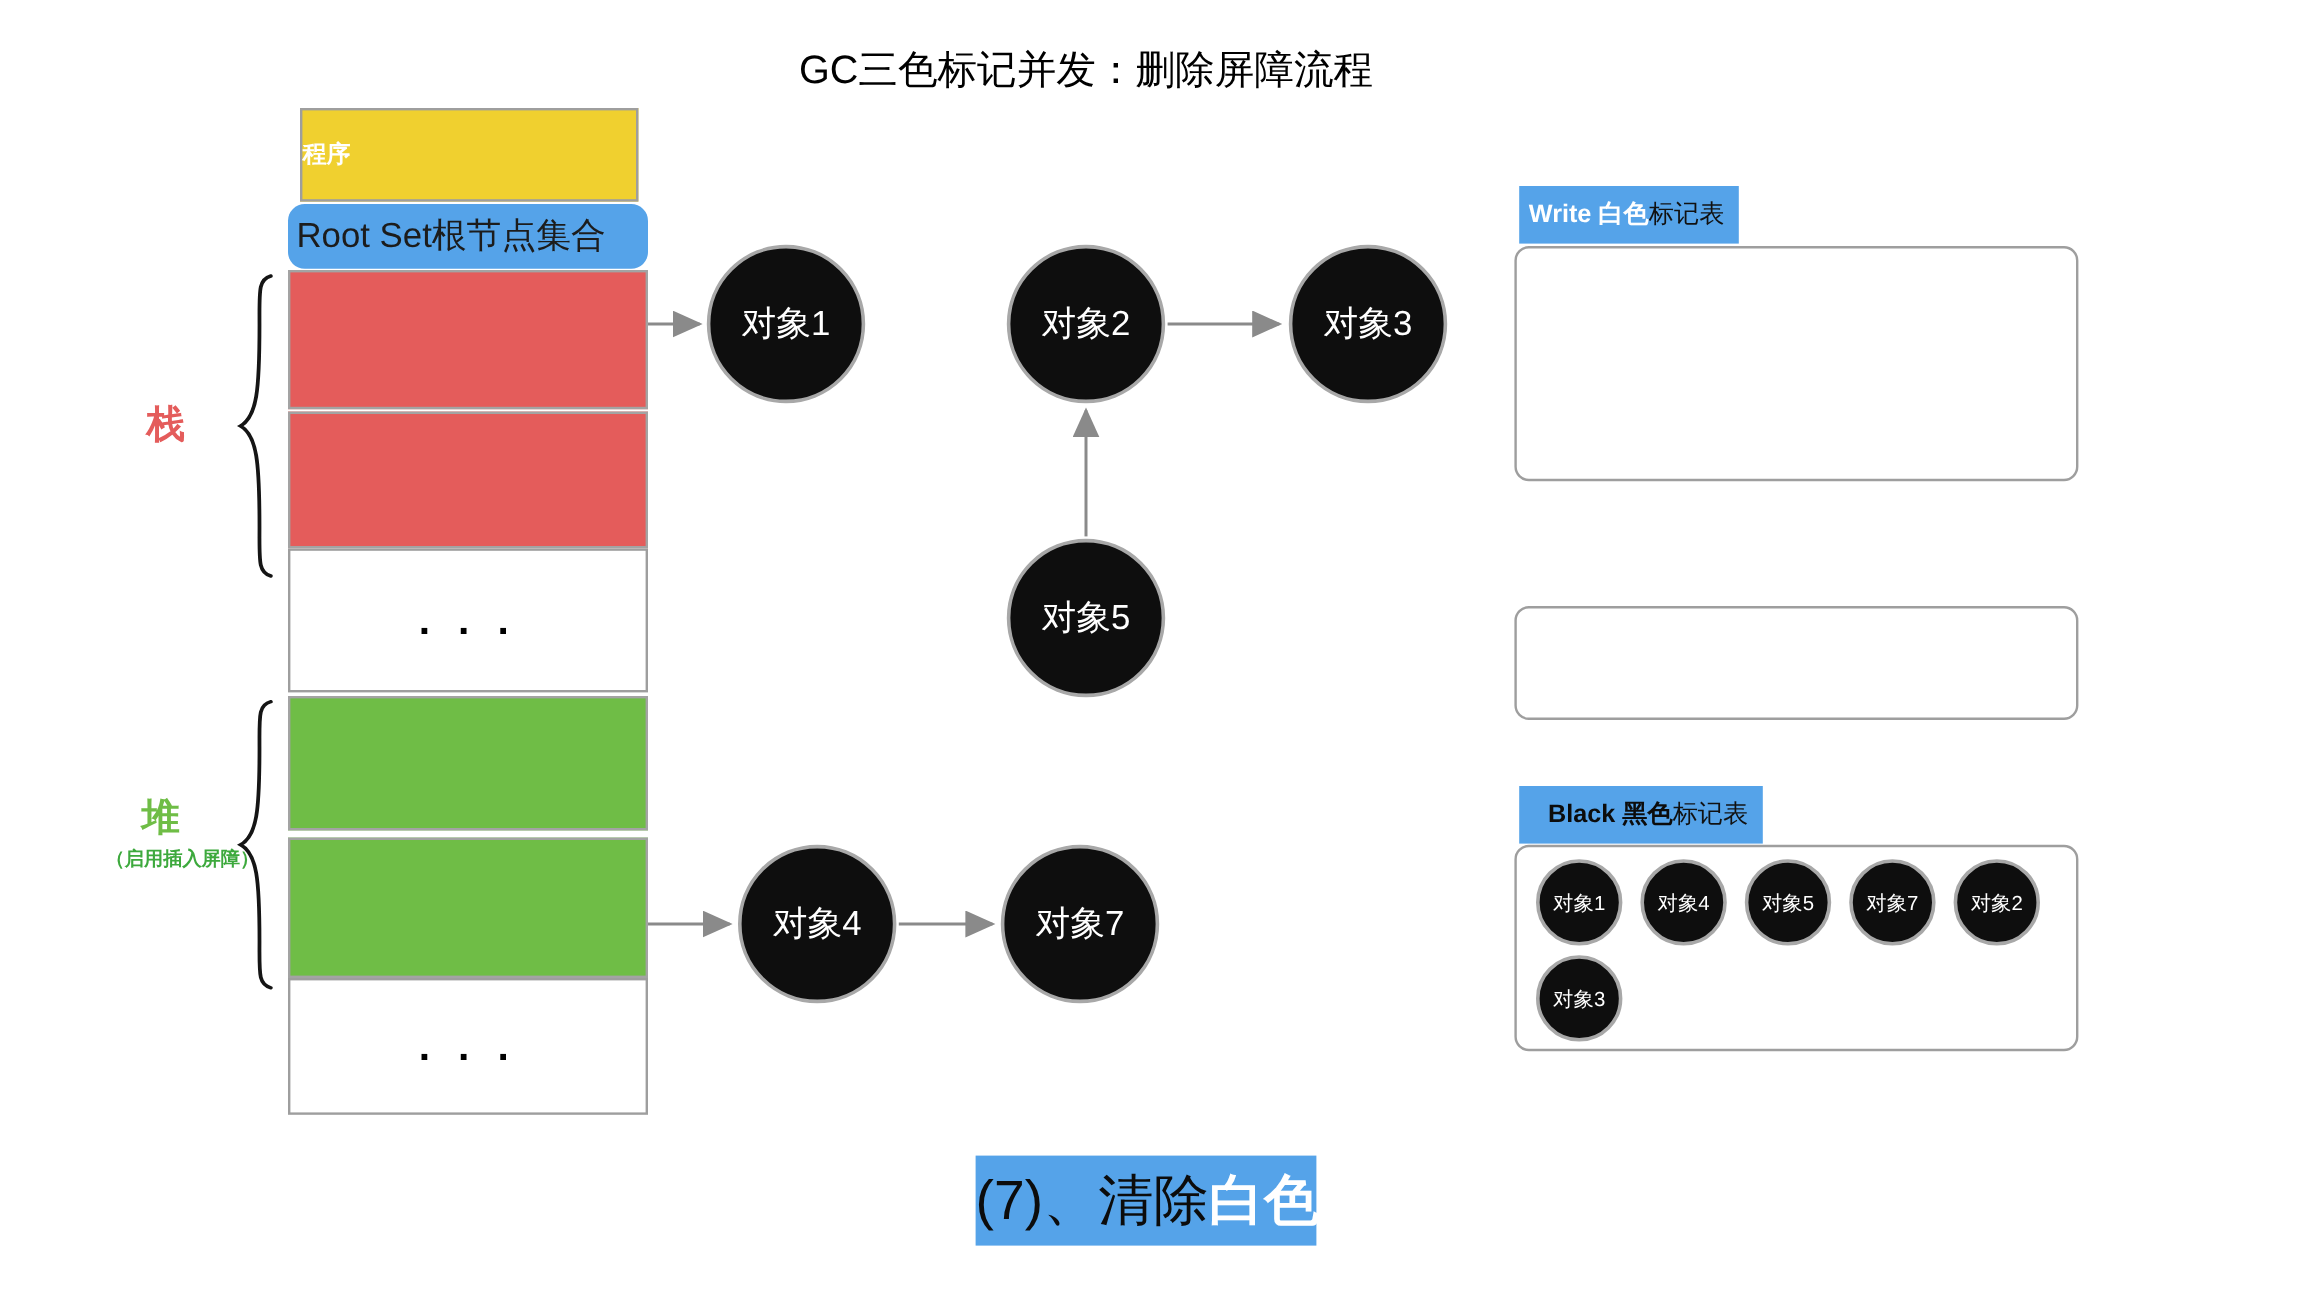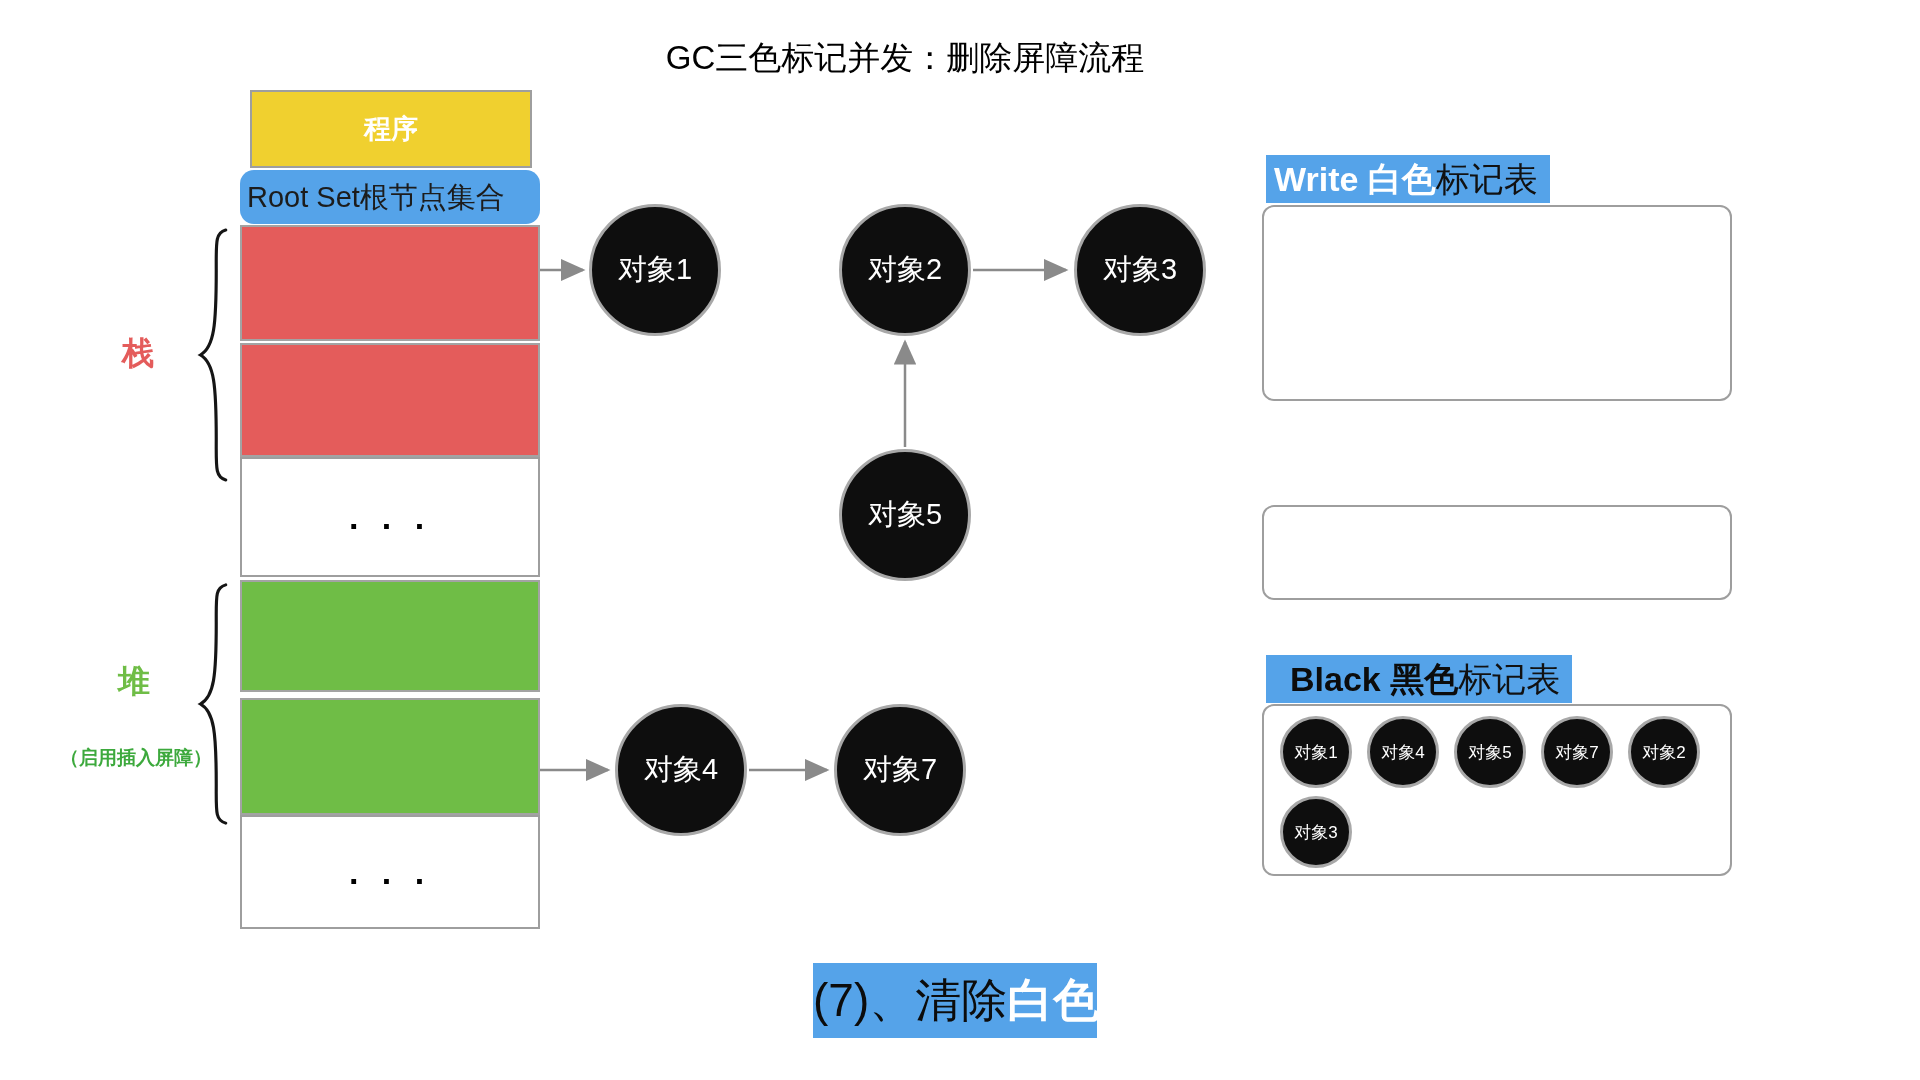--- a/index.html
+++ b/index.html
@@ -10,21 +10,21 @@
   *{box-sizing:border-box; margin:0; padding:0;}
   body{background:#fff; font-family:"Liberation Sans","DejaVu Sans",sans-serif;}
   .stage{position:relative; width:1920px; height:1080px; background:#ffffff; overflow:hidden;}
 
   .title{position:absolute; left:660px; top:36px; width:490px; text-align:center;
          font-size:33px; font-weight:normal; color:#000;}
 
   
   .program-box{position:absolute; left:250px; top:90px; width:282px; height:78px;
                background:var(--program_yellow); border:2px solid var(--border_gray);
-               color:#fff; font-size:27px; font-weight:bold; text-align:center; line-height:74px;}
+               color:#fff; font-size:20px; font-weight:bold; text-align:left; line-height:74px;}
   .rootset-bar{position:absolute; left:240px; top:170px; width:300px; height:54px;
                background:var(--accent_blue); color:#1c1c1c; font-size:29px;
                line-height:54px; padding-left:7px; white-space:nowrap;border-radius:14px;}
   .mem{position:absolute; left:240px; width:300px; border:2px solid #A3A3A3;}
   .mem.red{background:var(--stack_red);}
   .mem.green{background:var(--heap_green);}
   .mem.blank{background:#fff; border-color:var(--border_gray); color:#000;
              font-size:34px; font-weight:bold; text-align:center; letter-spacing:7px;}
   .red1{top:225px; height:116px;}
   .red2{top:343px; height:114px;}
@@ -34,41 +34,41 @@
   .blank2{top:815px; height:114px; line-height:110px;}
 
   .brace{position:absolute; width:42px;}
   .brace path{stroke:#151515; stroke-width:3; fill:none; stroke-linecap:round;}
   .brace-stack{left:190px; top:226px; height:258px;}
   .brace-heap{left:190px; top:581px; height:246px;}
   .stack-label{position:absolute; left:108px; top:332px; width:60px; text-align:center;
                color:var(--stack_red); font-size:32px; font-weight:bold;}
   .heap-label{position:absolute; left:104px; top:660px; width:60px; text-align:center;
               color:var(--heap_green); font-size:32px; font-weight:bold;}
-  .heap-note{position:absolute; left:56px; top:706px; width:160px; text-align:center;
-             color:#3DA93D; font-size:19px; font-weight:bold; white-space:nowrap;margin-top:39px;}
+  .heap-note{position:absolute; left:56px; top:706px; width:160px; text-align:right;
+             color:#3DA93D; font-size:16px; font-weight:bold; white-space:nowrap;}
 
   
   .node{position:absolute; width:132px; height:132px; border-radius:50%;
         background:var(--node_black); border:3px solid #A8A8A8;
         color:#fff; font-size:29px; display:flex; align-items:center; justify-content:center;}
   .obj1{left:589px; top:204px;}
   .obj2{left:839px; top:204px;}
   .obj3{left:1074px; top:204px;}
   .obj5{left:839px; top:449px;}
   .obj4{left:615px; top:704px;}
   .obj7{left:834px; top:704px;}
 
   .arrows{position:absolute; left:0; top:0; width:1920px; height:1080px; pointer-events:none;}
   .arrows line{stroke:var(--arrow_gray); stroke-width:2.5;}
   .arrows marker path{fill:var(--arrow_gray); stroke:none;}
 
   
   .tbl-label{position:absolute; height:48px; background:var(--accent_blue);
-             font-size:34px; line-height:48px; padding:0 12px 0 8px; white-space:nowrap;}
+             font-size:21px; line-height:48px; padding:0 12px 0 8px; white-space:nowrap;}
   .tbl-label .hl{font-weight:bold;}
   .hl-white{color:#ffffff;}
   .hl-grey{color:var(--grey_text);}
   .hl-black{color:#0c0c0c;}
   .tbl-rest{color:#111;}
   .lbl-white{left:1266px; top:155px;}
   .lbl-grey{left:1266px; top:457px;}
   .lbl-black{left:1266px; top:655px;padding-left:24px;}
   .tbl-box{position:absolute; left:1262px; width:470px; background:#fff;
            border:2px solid var(--border_gray); border-radius:12px;}

